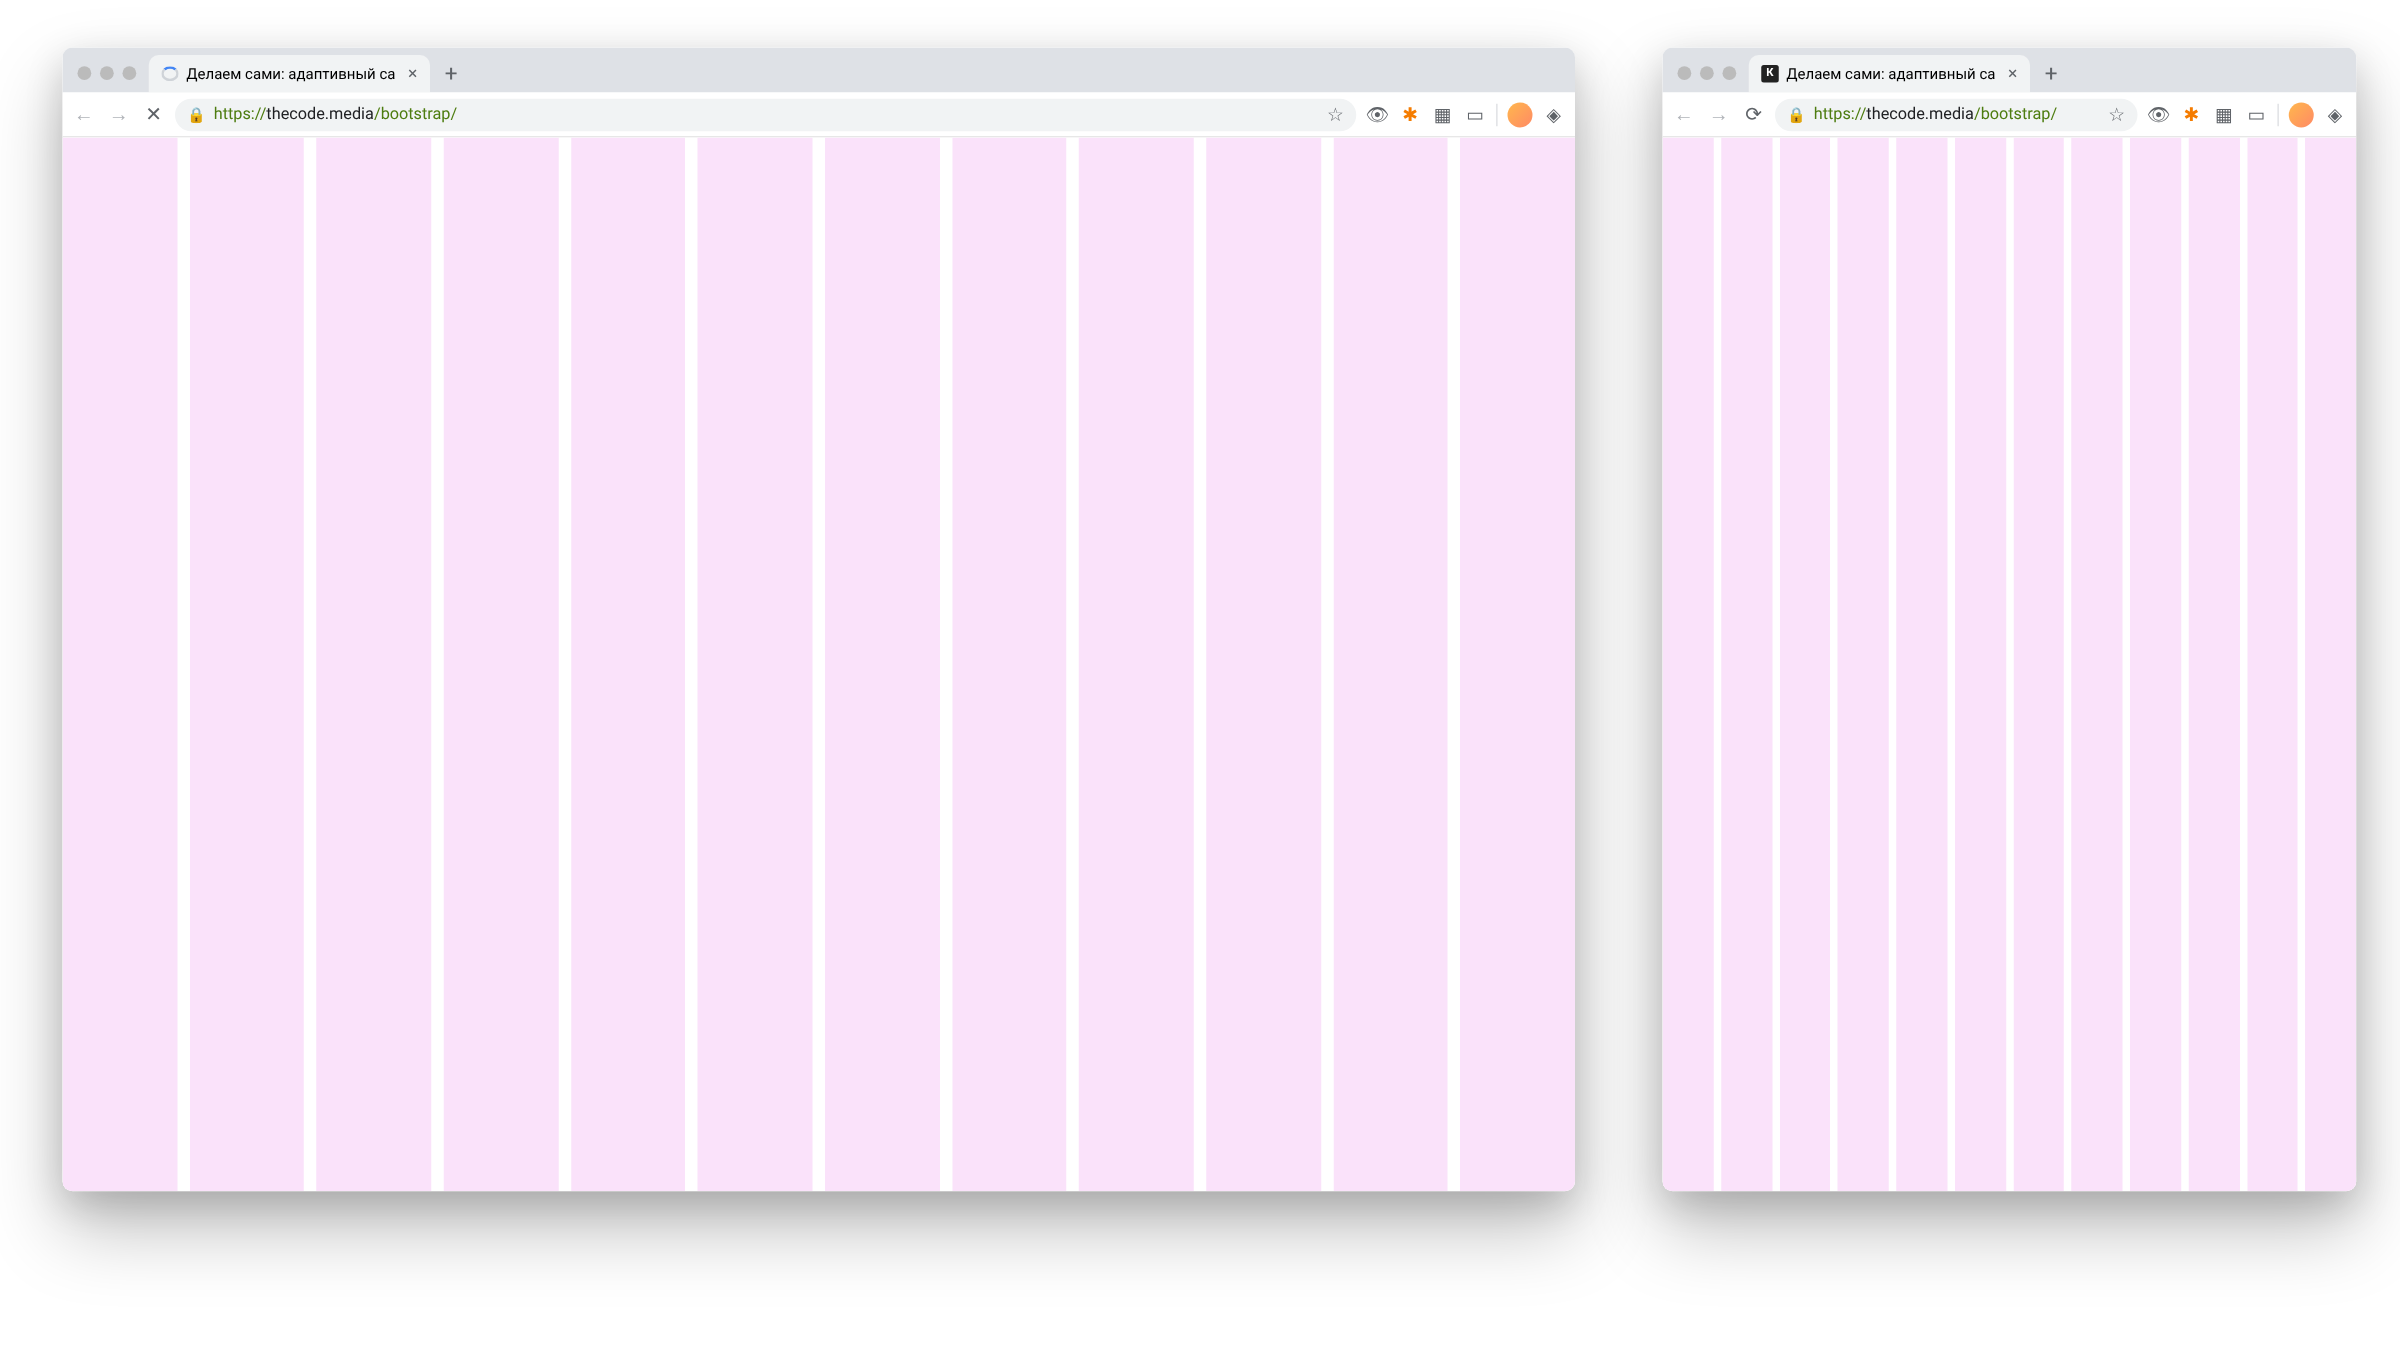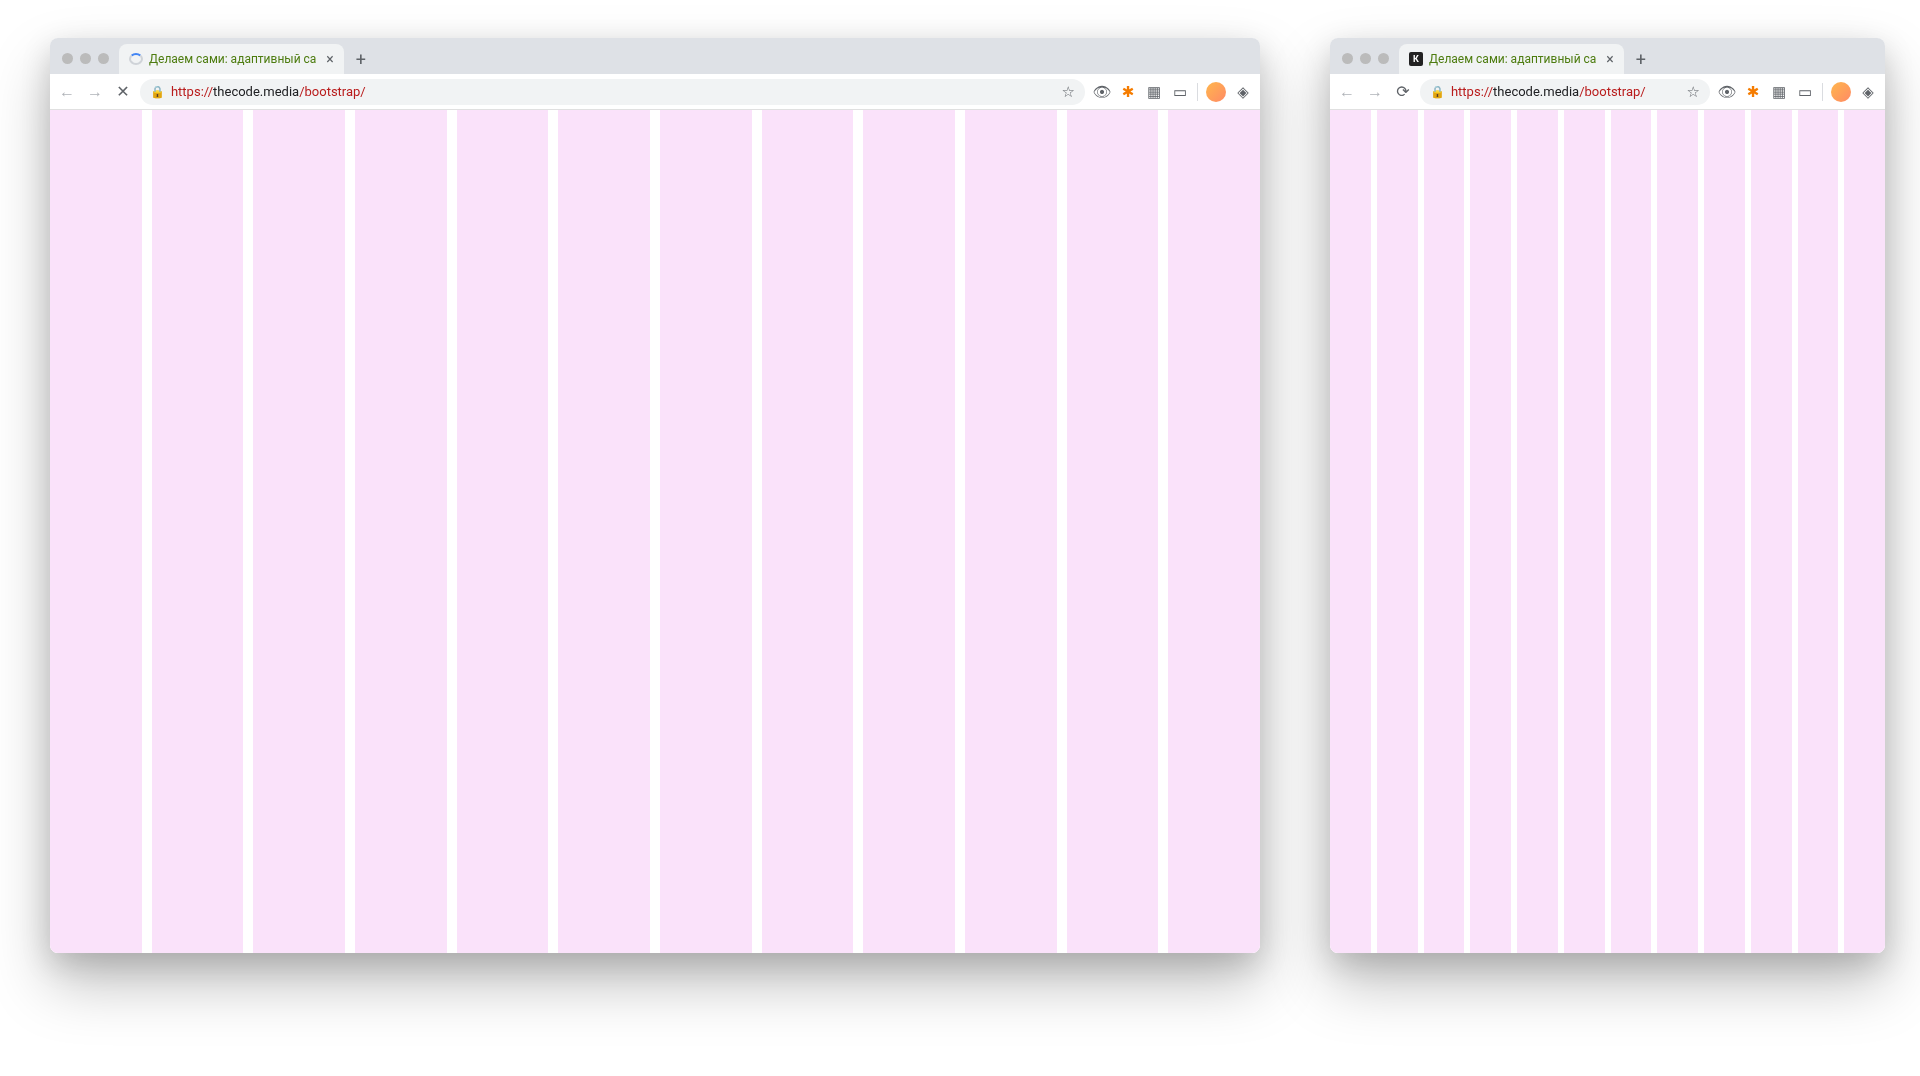--- a/index.html
+++ b/index.html
@@ -66,21 +66,21 @@
     border-radius: 50%;
     width: 12px; height: 12px;
   }
   .tab .favicon-box {
     width: 14px; height: 14px; background:#222; color:#fff;
     font-size:9px; font-weight:bold; display:flex;align-items:center;justify-content:center;
     border-radius:2px;
   }
   .tab .title {
     font-size: 12px;
-    color: #4d7c0f;
+    color: #000000;
     white-space: nowrap;
     overflow: hidden;
     text-overflow: ellipsis;
     max-width: 170px;
   }
   .tab .close {
     font-size: 14px;
     color: #5f6368;
     line-height: 1;
     padding-left: 4px;
@@ -118,21 +118,21 @@
     display:flex;
     align-items:center;
     padding:0 10px;
     gap:6px;
     color:#202124;
     font-size:13px;
     overflow:hidden;
   }
   .addr .lock { color:#5f6368; font-size:12px; }
   .addr .url { white-space:nowrap; }
-  .addr .url .muted { color:#b91c1c; }
+  .addr .url .muted { color:#4d7c0f; }
   .addr .star { margin-left:auto; color:#5f6368; font-size:15px; cursor:pointer;}
   .ext-icons { display:flex; align-items:center; gap:8px; }
   .ext { width:18px;height:18px;display:flex;align-items:center;justify-content:center;font-size:15px;cursor:pointer;}
   .ext.orange { color:#f57c00; }
   .ext.gray { color:#5f6368; }
   .ext.avatar {
     width:20px;height:20px;border-radius:50%;
     background:linear-gradient(135deg,#ffb74d,#ff8a65);
   }
   .sep { width:1px; height:18px; background:#dadce0; }

